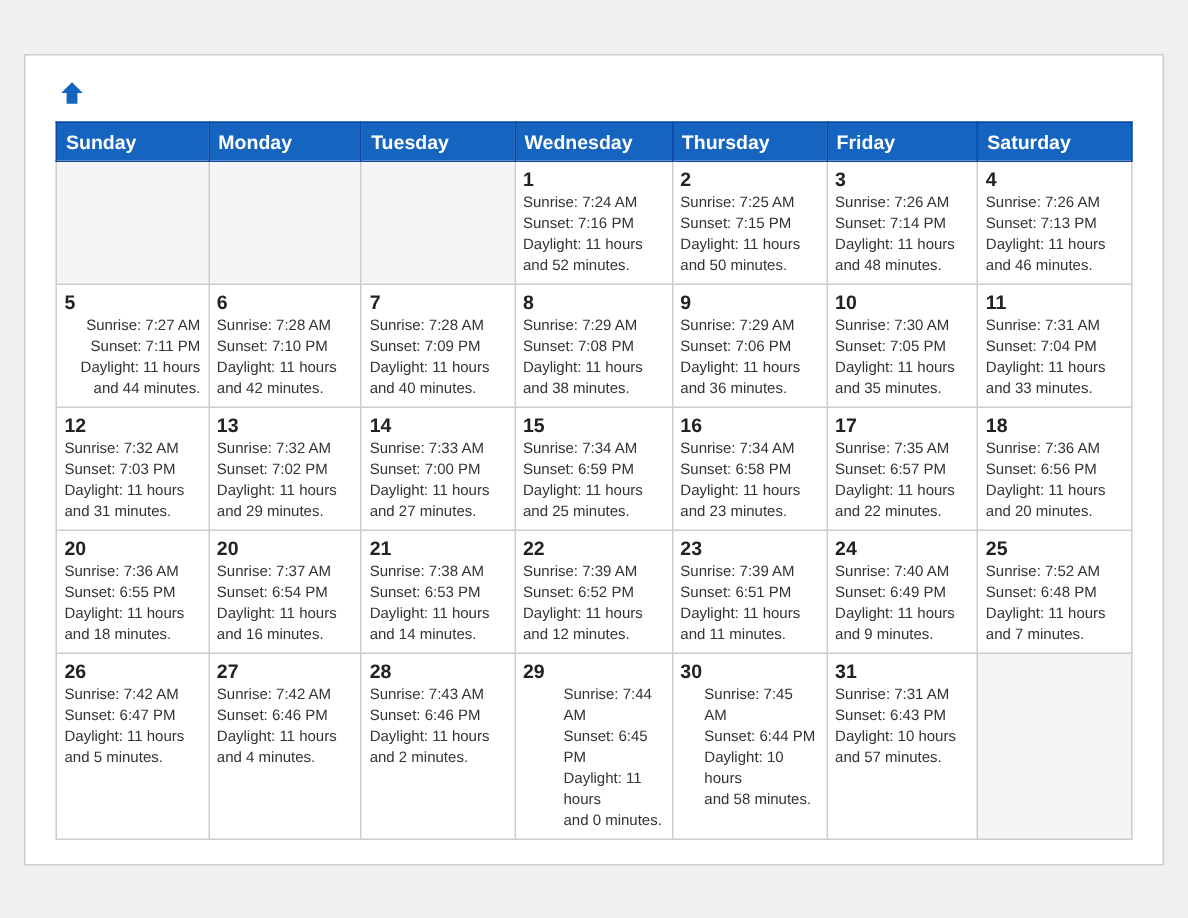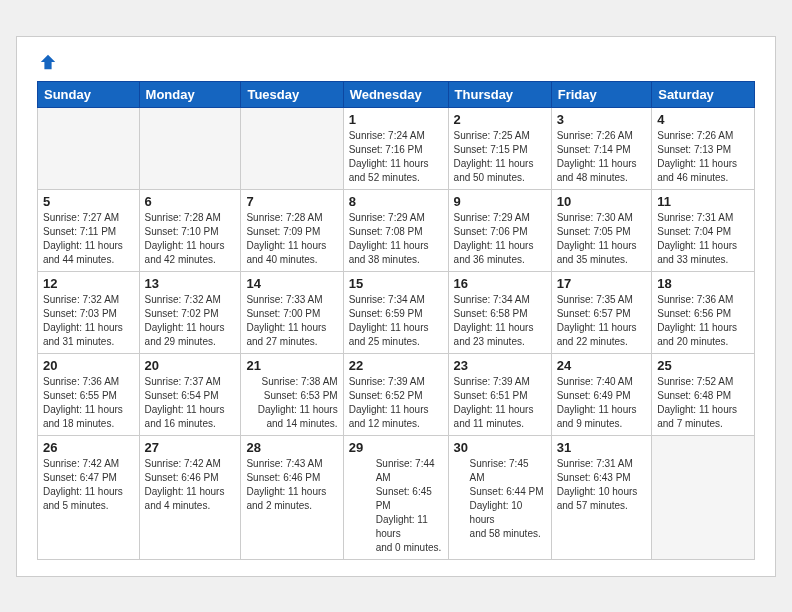--- a/index.html
+++ b/index.html
@@ -159,21 +159,21 @@
             <span class="day-number">4</span>
             <div class="day-info" style="white-space: pre-line;">Sunrise: 7:26 AM
 Sunset: 7:13 PM
 Daylight: 11 hours
 and 46 minutes.</div>
           </td>
         </tr>
         <tr>
           <td>
             <span class="day-number">5</span>
-            <div class="day-info" style="white-space: pre-line;">Sunrise: 7:27 AM
+            <div class="day-info" style="white-space: pre-line; text-align: right;">Sunrise: 7:27 AM
 Sunset: 7:11 PM
 Daylight: 11 hours
 and 44 minutes.</div>
           </td>
           <td>
             <span class="day-number">6</span>
             <div class="day-info" style="white-space: pre-line;">Sunrise: 7:28 AM
 Sunset: 7:10 PM
 Daylight: 11 hours
 and 42 minutes.</div>
@@ -275,21 +275,21 @@
           </td>
           <td>
             <span class="day-number">20</span>
             <div class="day-info" style="white-space: pre-line;">Sunrise: 7:37 AM
 Sunset: 6:54 PM
 Daylight: 11 hours
 and 16 minutes.</div>
           </td>
           <td>
             <span class="day-number">21</span>
-            <div class="day-info" style="white-space: pre-line; text-align: right;">Sunrise: 7:38 AM
+            <div class="day-info" style="white-space: pre-line;">Sunrise: 7:38 AM
 Sunset: 6:53 PM
 Daylight: 11 hours
 and 14 minutes.</div>
           </td>
           <td>
             <span class="day-number">22</span>
             <div class="day-info" style="white-space: pre-line;">Sunrise: 7:39 AM
 Sunset: 6:52 PM
 Daylight: 11 hours
 and 12 minutes.</div>

